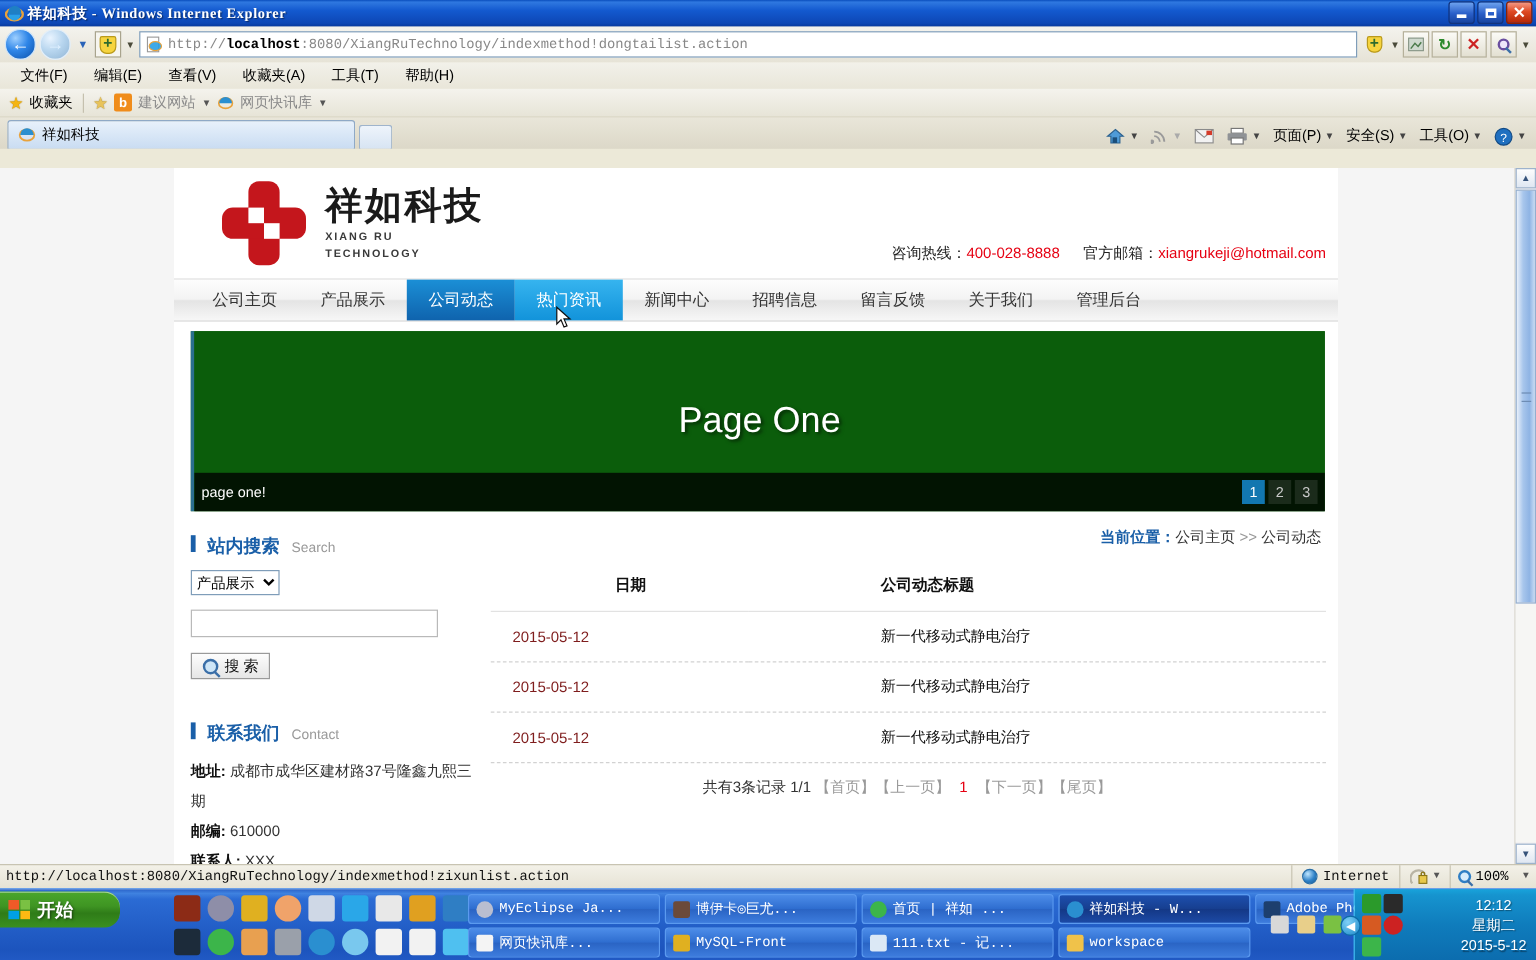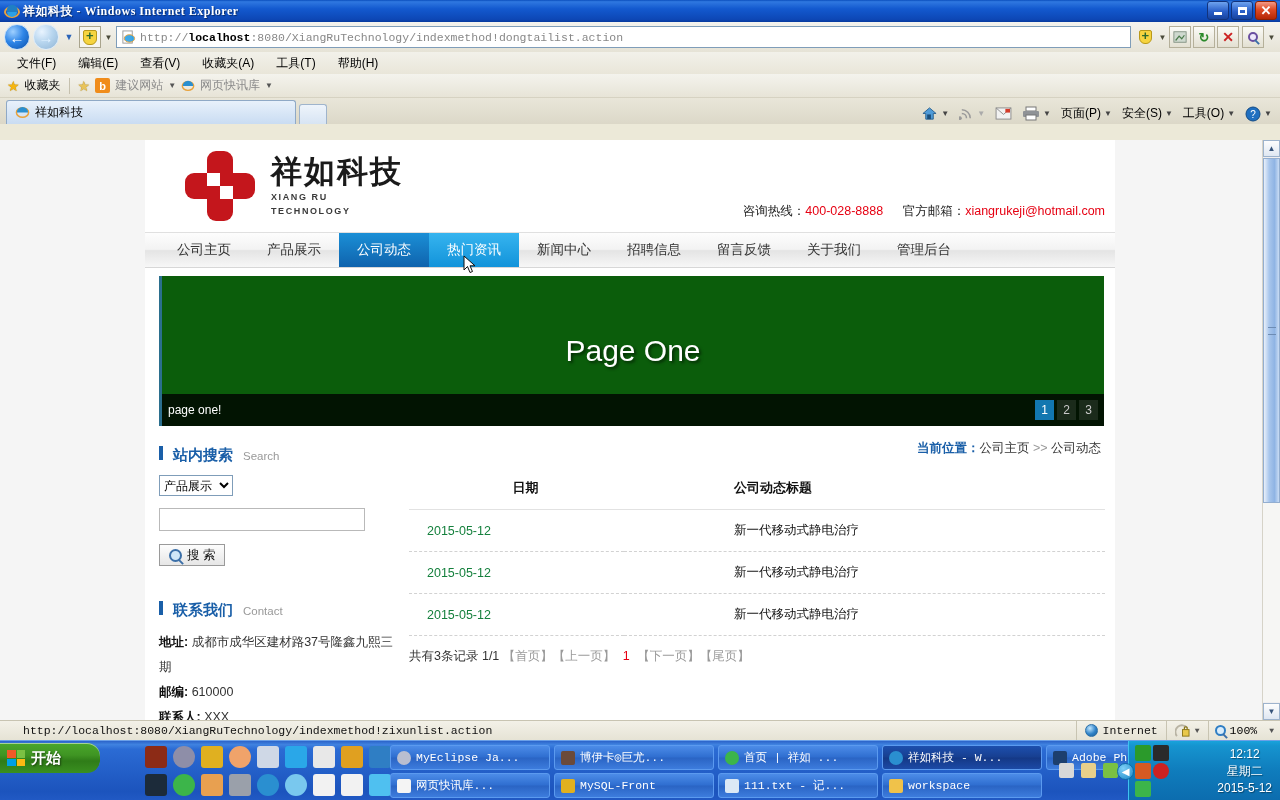--- a/index.html
+++ b/index.html
@@ -242,23 +242,23 @@
   .tbl thead th {
     font-size: 13px; color: #111; font-weight: bold; padding: 10px 0 12px 0;
     border-bottom: 1px solid #e2e2e2;
   }
   .tbl thead th.c1 { width: 215px; text-align: center; padding-left: 18px; }
   .tbl thead th.c2 { text-align: left; padding-left: 110px; }
   .tbl tbody td {
     font-size: 12.5px; color: #444; padding: 12px 0;
     border-bottom: 1px dashed #d2d2d2;
   }
-  .tbl tbody td.c1 { padding-left: 18px; color:#15803d; }
+  .tbl tbody td.c1 { padding-left: 18px; color:#7f1d1d; }
   .tbl tbody td.c2 { padding-left: 110px; color:#111; }
-  .pager { text-align: left; font-size: 12.5px; color: #333; padding: 12px 2px 6px 0; }
+  .pager { text-align: center; font-size: 12.5px; color: #333; padding: 12px 2px 6px 0; }
   .pager .muted { color: #9a9a9a; }
   .pager .cur { color: #e60012; margin: 0 4px; }
 
   
   .vscroll {
     position: absolute; right: 0; top: 140px; width: 18px; height: 580px;
     background: #f0eff0; border-left: 1px solid #d6d3c8;
   }
   .vs-btn { width: 17px; height: 17px; background: linear-gradient(to bottom,#fdfdfd,#dfe7f2);
             border: 1px solid #9db3cd; display:flex;align-items:center;justify-content:center;
@@ -271,21 +271,21 @@
                     border-top:1px solid #6d8cb4; border-bottom:1px solid #6d8cb4; }
 
   
   .statusbar {
     position: absolute; left: 0; top: 720px; width: 1280px; height: 20px;
     background: linear-gradient(to bottom,#f3f1e8,#e6e3d5);
     border-top: 1px solid #c8c4b2; display: flex; align-items: center;
   }
   .sb-url {
     flex: 1; font-family: "Liberation Mono", monospace; font-size: 11.5px; color: #111;
-    padding-left: 23px; white-space: nowrap; overflow: hidden;
+    padding-left: 5px; white-space: nowrap; overflow: hidden;
     border-right: 1px solid #c8c4b2; height: 100%; display: flex; align-items: center;
   }
   .sb-cell { display:flex; align-items:center; gap:5px; height:100%; padding: 0 8px;
              border-right: 1px solid #c8c4b2; font-family:"Liberation Mono",monospace; font-size: 11.5px; color:#111; }
   .globe { width: 13px; height: 13px; border-radius: 50%;
            background: radial-gradient(circle at 35% 30%, #bfe6ff, #2f82c8 55%, #1a5c92);
            border: 1px solid #2a6fa8; }
   .zoom-cell { display:flex; align-items:center; gap:4px; padding: 0 6px; font-family:"Liberation Mono",monospace; font-size:11.5px;}
 
   

